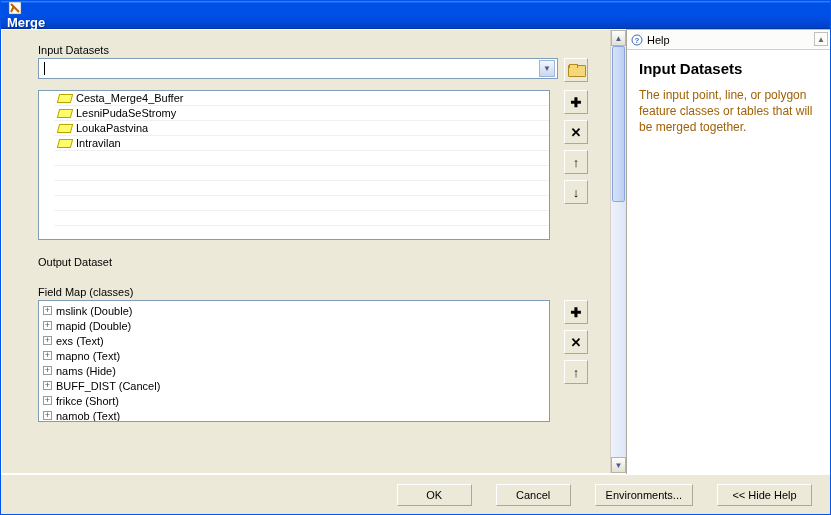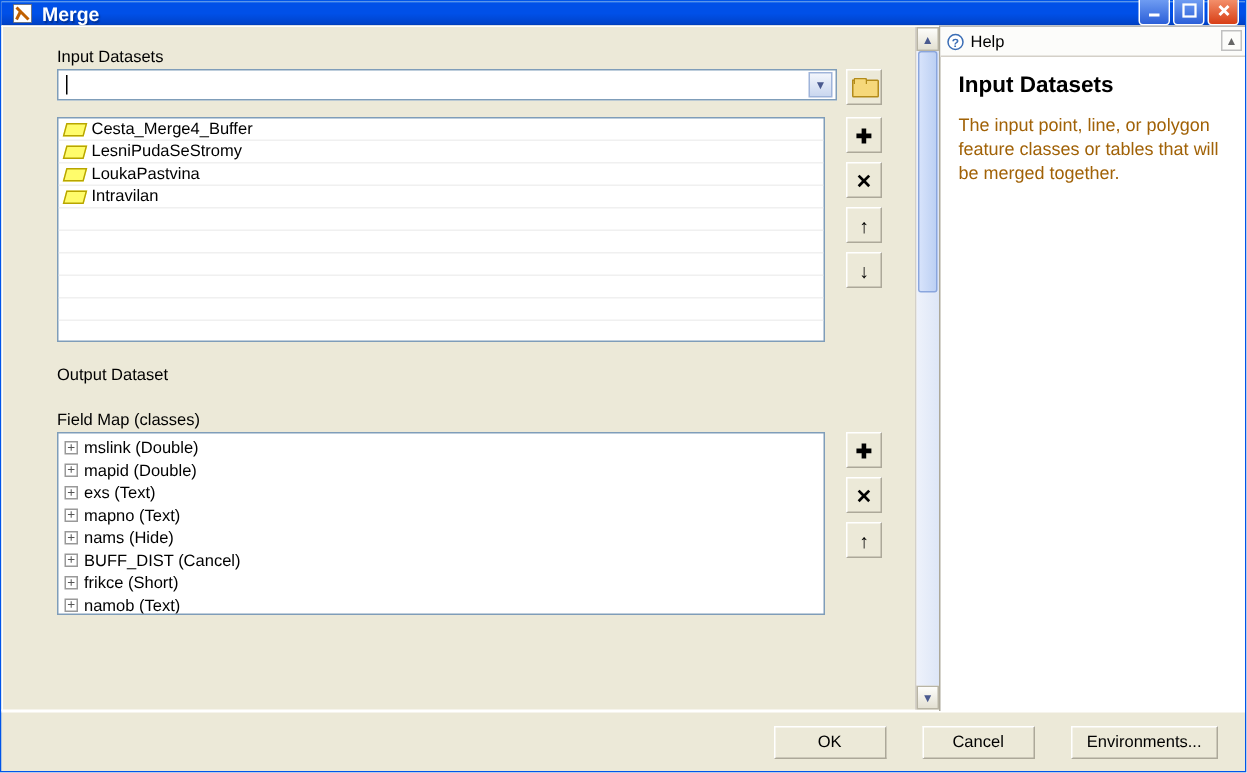--- a/index.html
+++ b/index.html
@@ -12,26 +12,27 @@
   }
   .window {
     width: 831px;
     height: 515px;
     border: 1px solid #0055ea;
     background: #ece9d8;
     display: flex;
     flex-direction: column;
   }
   .titlebar {
-    height: 16px;
+    height: 28px;
     background: linear-gradient(to bottom, #3f8cf3 0%, #0050e8 8%, #0050e8 50%, #0042c8 95%, #003090 100%);
     display: flex;
-    align-items: flex-end;
+    align-items: flex-start;
     padding: 0 4px 0 6px;
     color: #fff;
+    flex-direction: column;
   }
   .titlebar-icon {
     width: 16px; height: 16px;
     margin-right: 5px;
     display: flex; align-items: center; justify-content: center;
   }
   .titlebar-title {
     font-weight: bold;
     font-size: 13px;
     flex: 1;
@@ -136,20 +137,21 @@
     overflow: hidden;
     font-size: 11px;
   }
   .listbox .item {
     padding: 1px 4px;
     border-bottom: 1px solid #f0f0f0;
     display: flex;
     align-items: center;
     gap: 4px;
     height: 15px;
+    margin-left: 15px;
   }
   .listbox .item .poly-icon {
     width: 14px; height: 9px;
     background: #fffc6b;
     border: 1px solid #b8a500;
     transform: skewX(-15deg);
   }
   .textbox {
     flex: 1;
     height: 21px;
@@ -435,16 +437,17 @@
           <div class="help-text">The input point, line, or polygon feature classes or tables that will be merged together.</div>
         </div>
       </div>
 
     </div>
 
     <div class="button-row">
       <div class="btn">OK</div>
       <div class="btn">Cancel</div>
       <div class="btn wide">Environments...</div>
+      <div class="btn wide">&lt;&lt; Hide Help</div>
     </div>
   </div>
 
 </div>
 
 </body></html>

